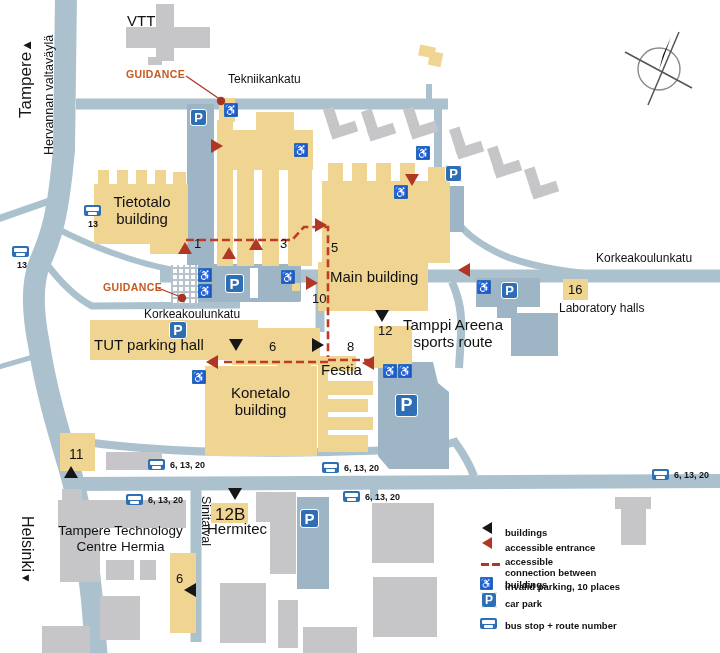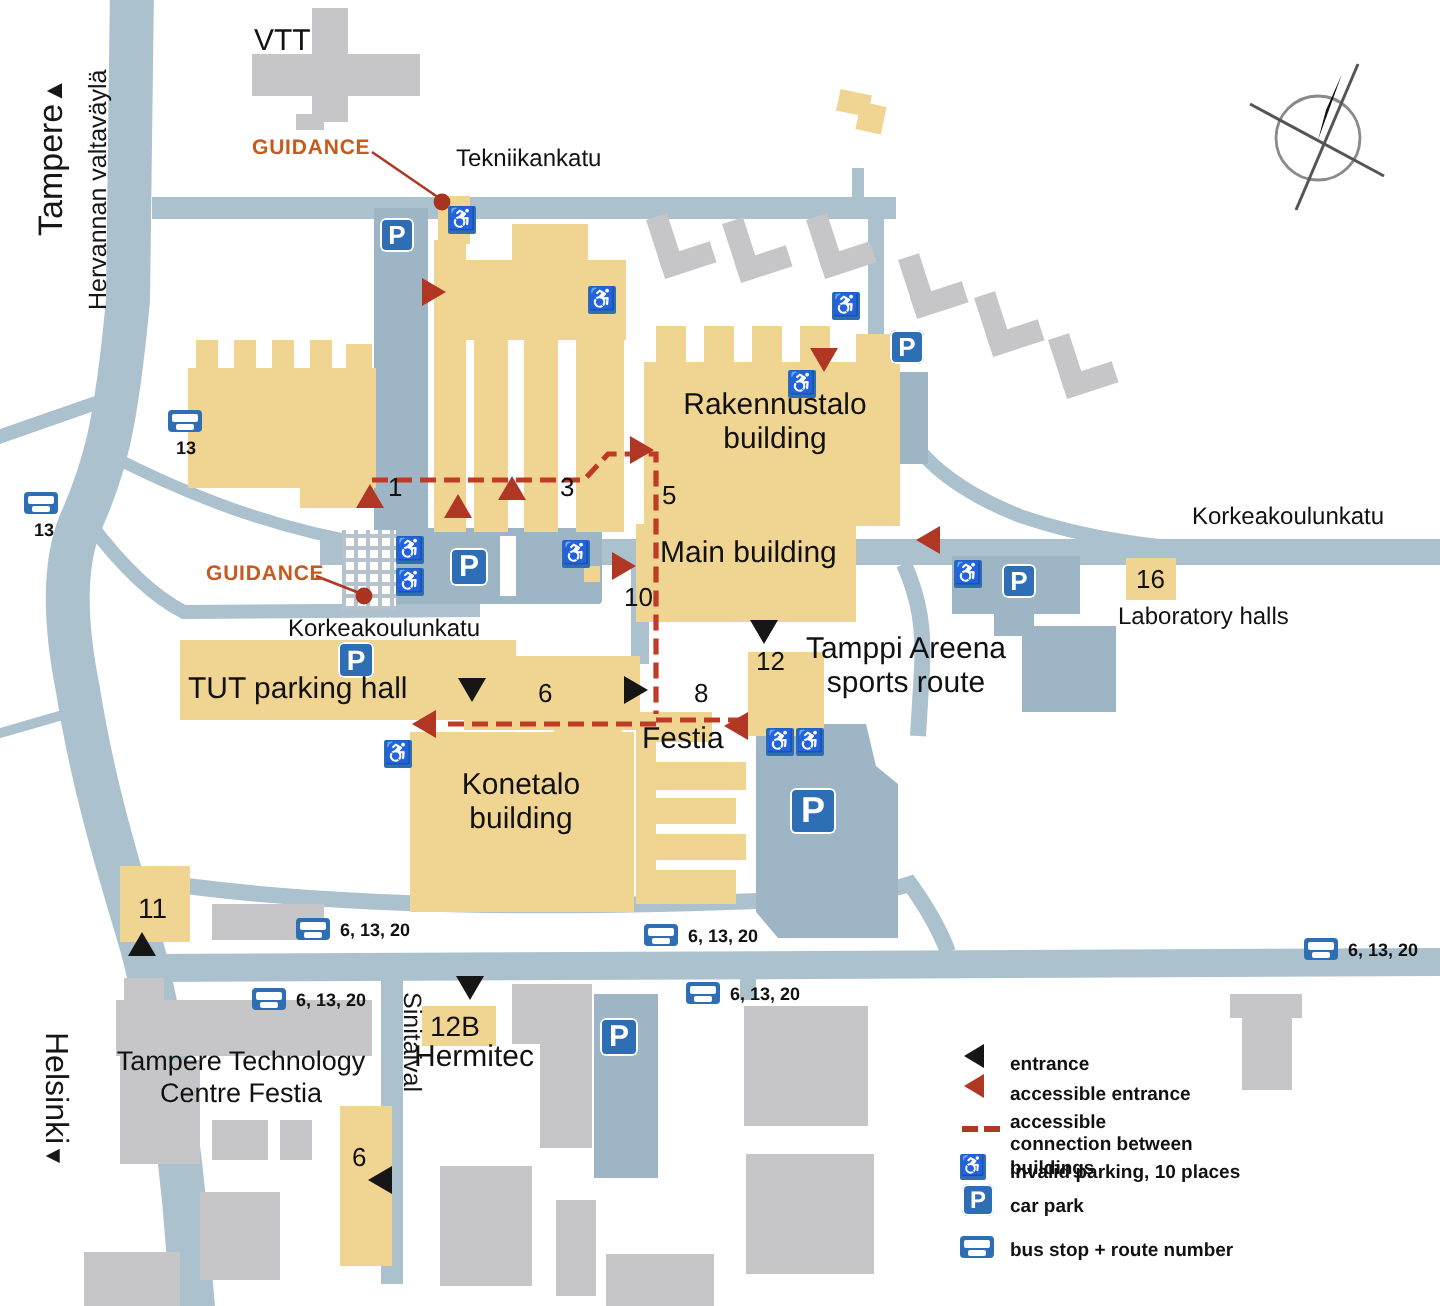--- a/index.html
+++ b/index.html
@@ -280,48 +280,48 @@
     <span>Helsinki</span><span style="font-size:12px">▼</span>
   </div>
   <div class="abs vrt" style="left:213px;top:496px;transform:rotate(90deg);font-size:12.5px">
     <span>Sinitaival</span>
   </div>
   <div class="street" style="left:228px;top:72px">Tekniikankatu</div>
   <div class="street" style="left:596px;top:251px">Korkeakoulunkatu</div>
   <div class="street" style="left:144px;top:307px">Korkeakoulunkatu</div>
 
   <div class="lbl" style="left:127px;top:12px">VTT</div>
-  <div class="lbl c" style="left:325px;top:194px;width:125px">Rakennustalo building</div>
+  <div class="lbl c" style="left:96px;top:193px;width:92px">Tietotalo building</div>
   <div class="lbl" style="left:330px;top:268px">Main building</div>
   <div class="lbl c" style="left:392px;top:316px;width:122px">Tamppi Areena sports route</div>
   <div class="street" style="left:559px;top:301px">Laboratory halls</div>
   <div class="lbl c" style="left:203px;top:384px;width:115px">Konetalo building</div>
   <div class="lbl" style="left:94px;top:336px">TUT parking hall</div>
   <div class="lbl" style="left:321px;top:361px">Festia</div>
-  <div class="lbl c" style="left:38px;top:523px;width:165px;font-size:13.5px">Tampere Technology Centre Festia</div>
+  <div class="lbl c" style="left:38px;top:523px;width:165px;font-size:13.5px">Tampere Technology Centre Hermia</div>
   <div class="lbl" style="left:207px;top:520px">Hermitec</div>
 
   <div class="guid" style="left:126px;top:68px">GUIDANCE</div>
   <div class="guid" style="left:103px;top:281px">GUIDANCE</div>
 
   <div class="num" style="left:194px;top:236px">1</div>
   <div class="num" style="left:280px;top:236px">3</div>
   <div class="num" style="left:331px;top:240px">5</div>
   <div class="num" style="left:312px;top:291px">10</div>
   <div class="num" style="left:269px;top:339px">6</div>
   <div class="num" style="left:347px;top:339px">8</div>
   <div class="num" style="left:378px;top:323px">12</div>
   <div class="num" style="left:568px;top:282px">16</div>
   <div class="num" style="left:69px;top:446px;font-size:14px">11</div>
-  <div class="num" style="left:215px;top:505px;font-size:14px">12B</div>
+  <div class="num" style="left:215px;top:505px;font-size:17px">12B</div>
   <div class="num" style="left:176px;top:571px">6</div>
 
   <div>
     <div class="tri tl k" style="left:482px;top:522px;border-width:6px 10px 6px 0"></div>
-    <div class="leglbl" style="left:505px;top:527px">entrance</div>
+    <div class="leglbl" style="left:505px;top:527px">buildings</div>
     <div class="tri tl r" style="left:482px;top:537px;border-width:6px 10px 6px 0"></div>
     <div class="leglbl" style="left:505px;top:542px">accessible entrance</div>
     <div class="dash" style="left:481px;top:563px"></div>
     <div class="dash" style="left:492px;top:563px"></div>
     <div class="leglbl" style="left:505px;top:556px;width:100px;white-space:normal">accessible connection between buildings</div>
     <div class="wc" style="left:480px;top:577px;width:13px;height:13px;font-size:10px;line-height:13px">♿</div>
     <div class="leglbl" style="left:505px;top:581px">invalid parking, 10 places</div>
     <div class="pbox" style="left:481px;top:592px;width:16px;height:16px;font-size:12px;line-height:16px">P</div>
     <div class="leglbl" style="left:505px;top:598px">car park</div>
     <span class="bus" style="left:480px;top:618px">

